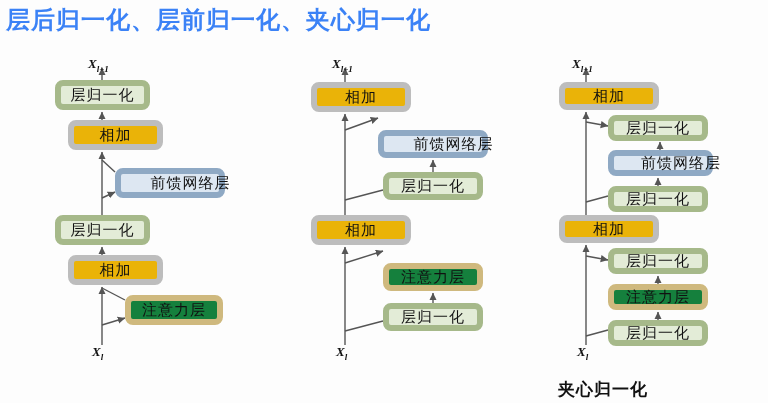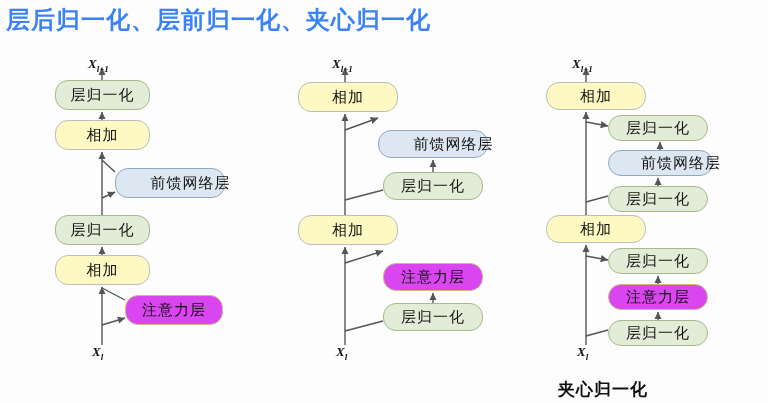--- a/index.html
+++ b/index.html
@@ -18,33 +18,33 @@
   .column{position:absolute;top:0;width:250px;height:403px;}
   .col1{left:0px;}
   .col2{left:250px;}
   .col3{left:498px;}
 
   .svg-layer{position:absolute;left:0;top:0;width:250px;height:403px;}
 
   .node{
     position:absolute;
     box-sizing:border-box;
-    border-radius:13px;
-    border:1px solid #14532d;
+    border-radius:8px;
+    border:6px solid #14532d;
     background:#eeeeee;
     display:flex;align-items:center;justify-content:center;
     font-size:15px;color:#111;
     white-space:nowrap;
     letter-spacing:1px;
     font-family:"Liberation Serif","DejaVu Serif",serif;
   }
-  .n-add{background:#fef9c3;border-color:#bdbdbd;}
+  .n-add{background:#eab308;border-color:#bdbdbd;margin-left:13px;}
   .n-ln{background:#e3ecd7;border-color:#a6b98a;}
   .n-ffn{background:#dde7f2;border-color:#8fa9c4;padding-left:41px;}
-  .n-attn{background:#d946ef;border-color:#cfb97e;}
+  .n-attn{background:#15803d;border-color:#cfb97e;}
 
   .axis-label{
     position:absolute;
     font-size:13px;font-style:italic;font-weight:700;color:#111;
     font-family:"Liberation Serif","DejaVu Serif",serif;
     white-space:nowrap;
   }
   .axis-label .sub{font-size:9px;vertical-align:sub;font-style:italic;}
 
   .caption{

